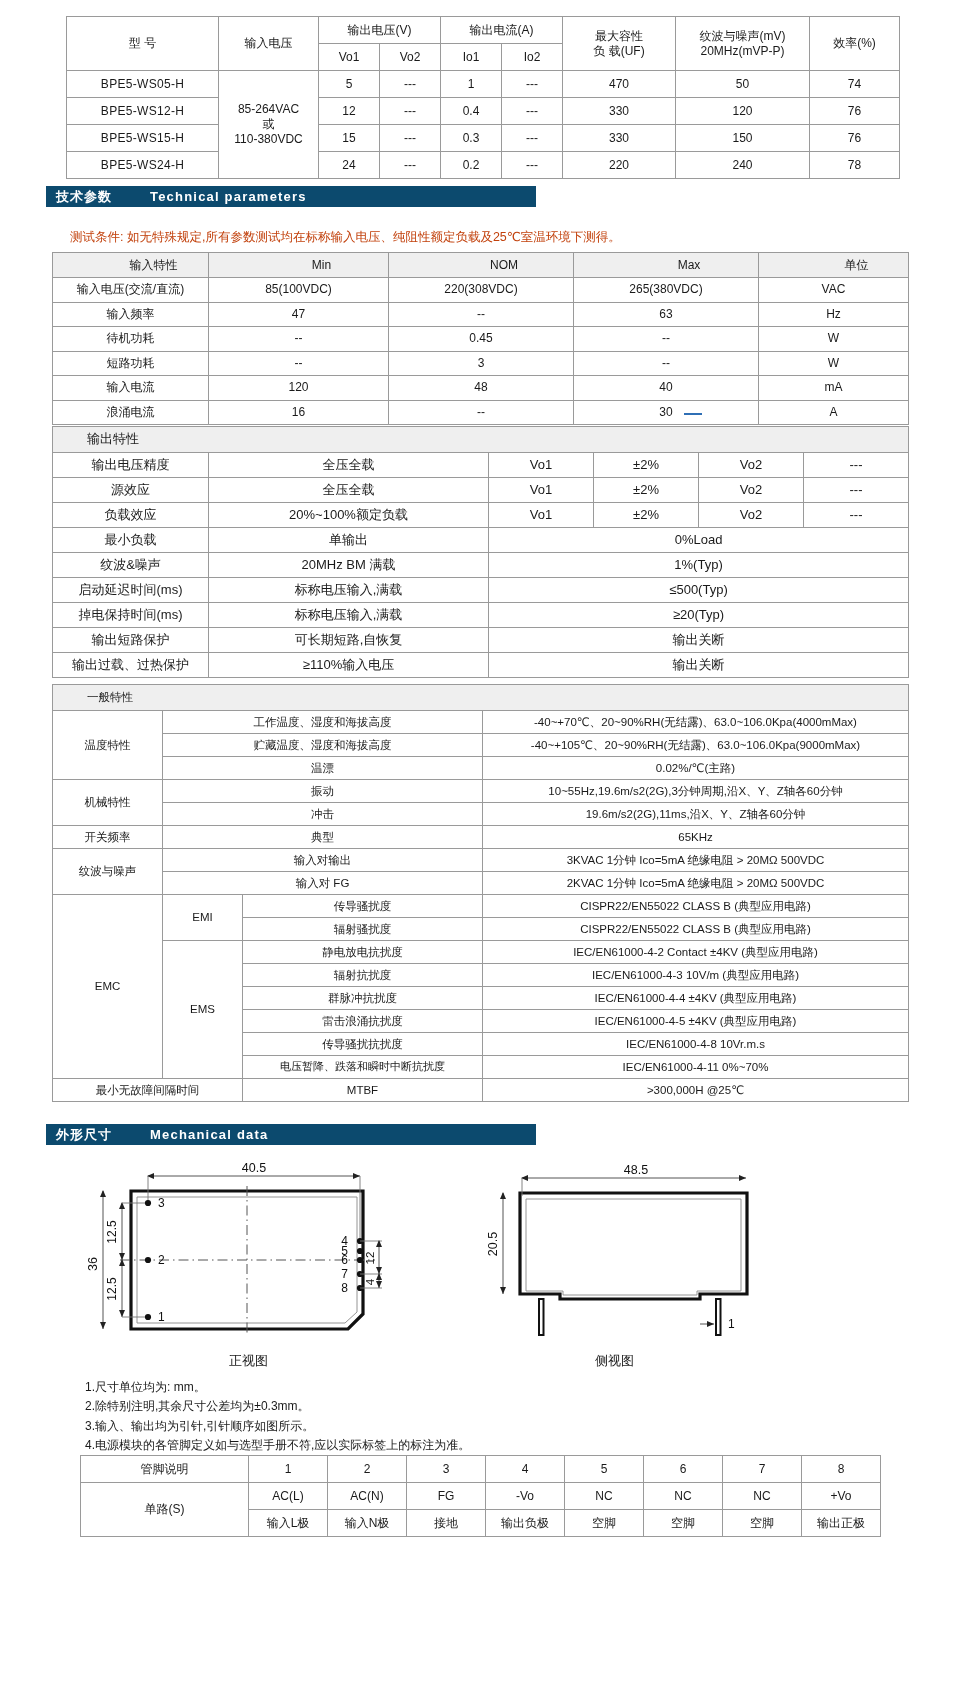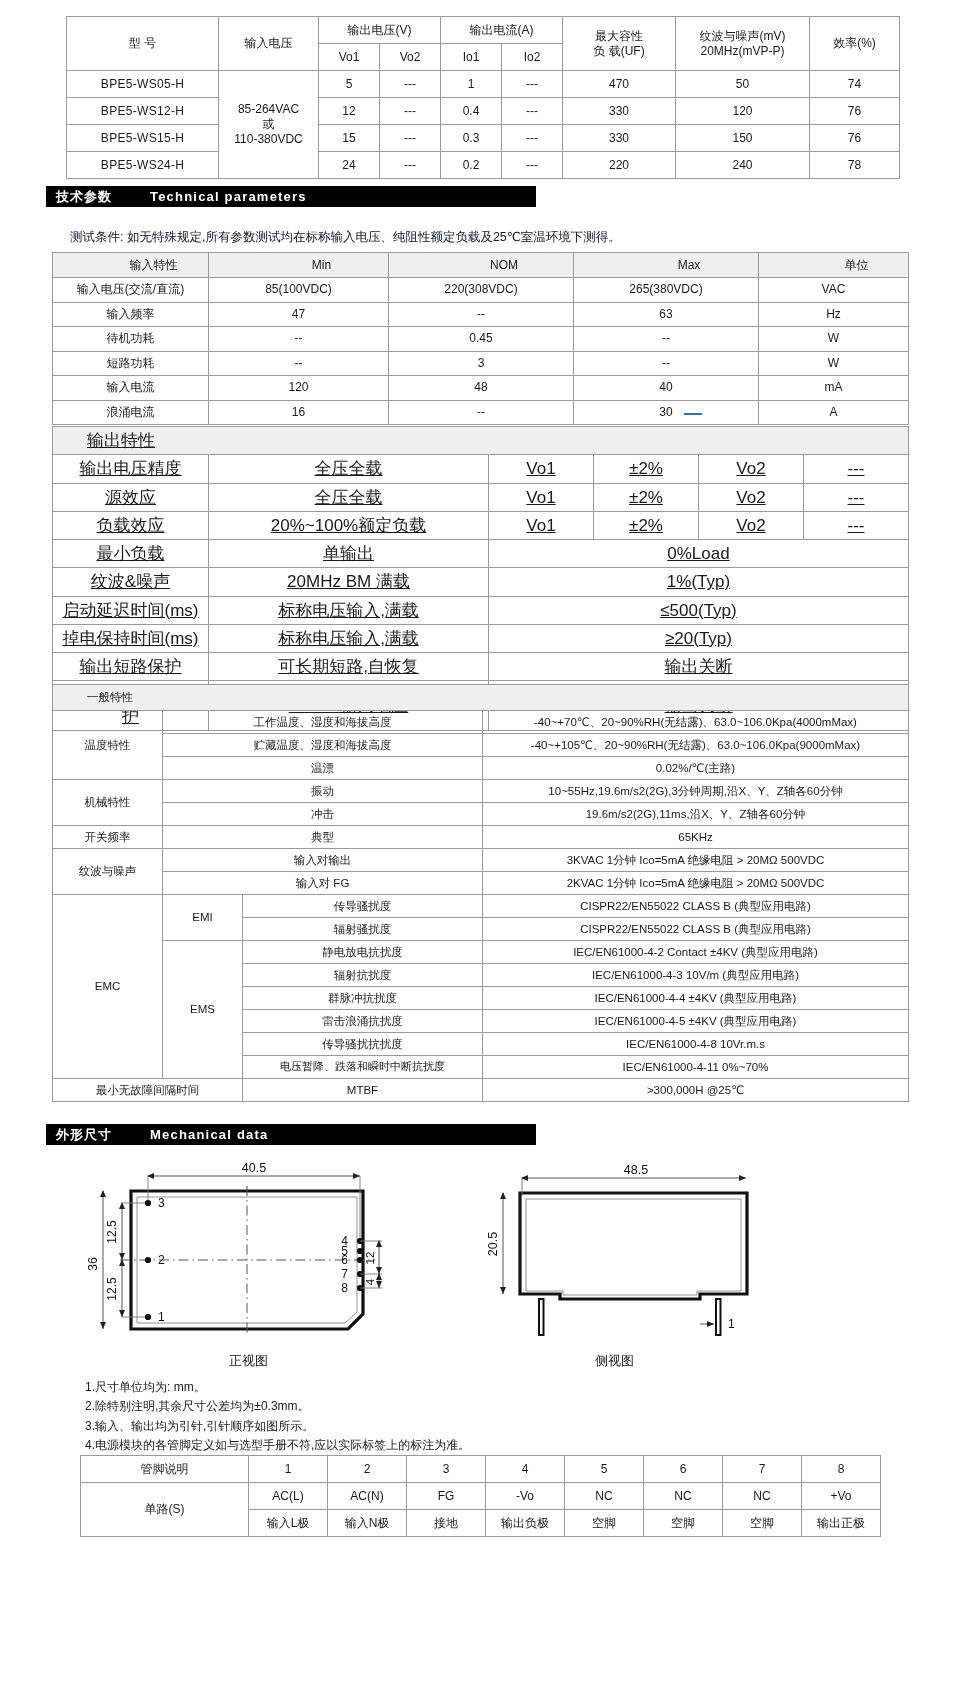--- a/index.html
+++ b/index.html
@@ -35,48 +35,48 @@
   #model-table-wrap { position:absolute; left:66px; top:16px; width:833px; }
   #model-table-wrap table.dt { font-size: 12px; }
   #model-table-wrap td { height: 27px; }
   #model-table-wrap .hd { height: 23px; }
   #model-table-wrap .model-cell { text-align:center; letter-spacing:0.3px; }
 
   
   .banner {
     position: absolute;
     height: 21px;
-    background: #000000;
+    background: #0c4a6e;
     color: #ffffff;
     display: flex;
     align-items: center;
     font-size: 13px;
     font-weight: bold;
   }
   .banner .cn { margin-left: 10px; letter-spacing: 1px; }
   .banner .en { margin-left: 38px; letter-spacing: 1.2px; }
 
   
   #test-condition {
     position:absolute; left:70px; top:229px;
-    font-size: 12.5px; color:#0f172a;
+    font-size: 12.5px; color:#c2410c;
   }
 
   
   #input-table-wrap { position:absolute; left:52px; top:252px; width:856px; }
   #input-table-wrap td { height: 24.5px; font-size: 12px; }
   #input-table-wrap .hdr td { background:#efefef; height: 25px; padding-left: 48px; }
   .underline-mark {
     display:inline-block; width:18px; height:2px; background:#2f6fb5;
     position:absolute; left:684px; top:413px;
   }
 
   
   #output-table-wrap { position:absolute; left:52px; top:426px; width:856px; }
-  #output-table-wrap td { height: 25px; font-size: 17px; text-decoration: underline; }
+  #output-table-wrap td { height: 25px; font-size: 13px; }
   .grp-title {
     background:#efefef; text-align:left !important;
     padding-left: 34px !important; font-size: 12.5px; height: 26px !important;
   }
   .lbl { text-align:center !important; }
 
   
   #general-table-wrap { position:absolute; left:52px; top:684px; width:856px; }
   #general-table-wrap td { height: 23px; font-size: 11.5px; }
 

